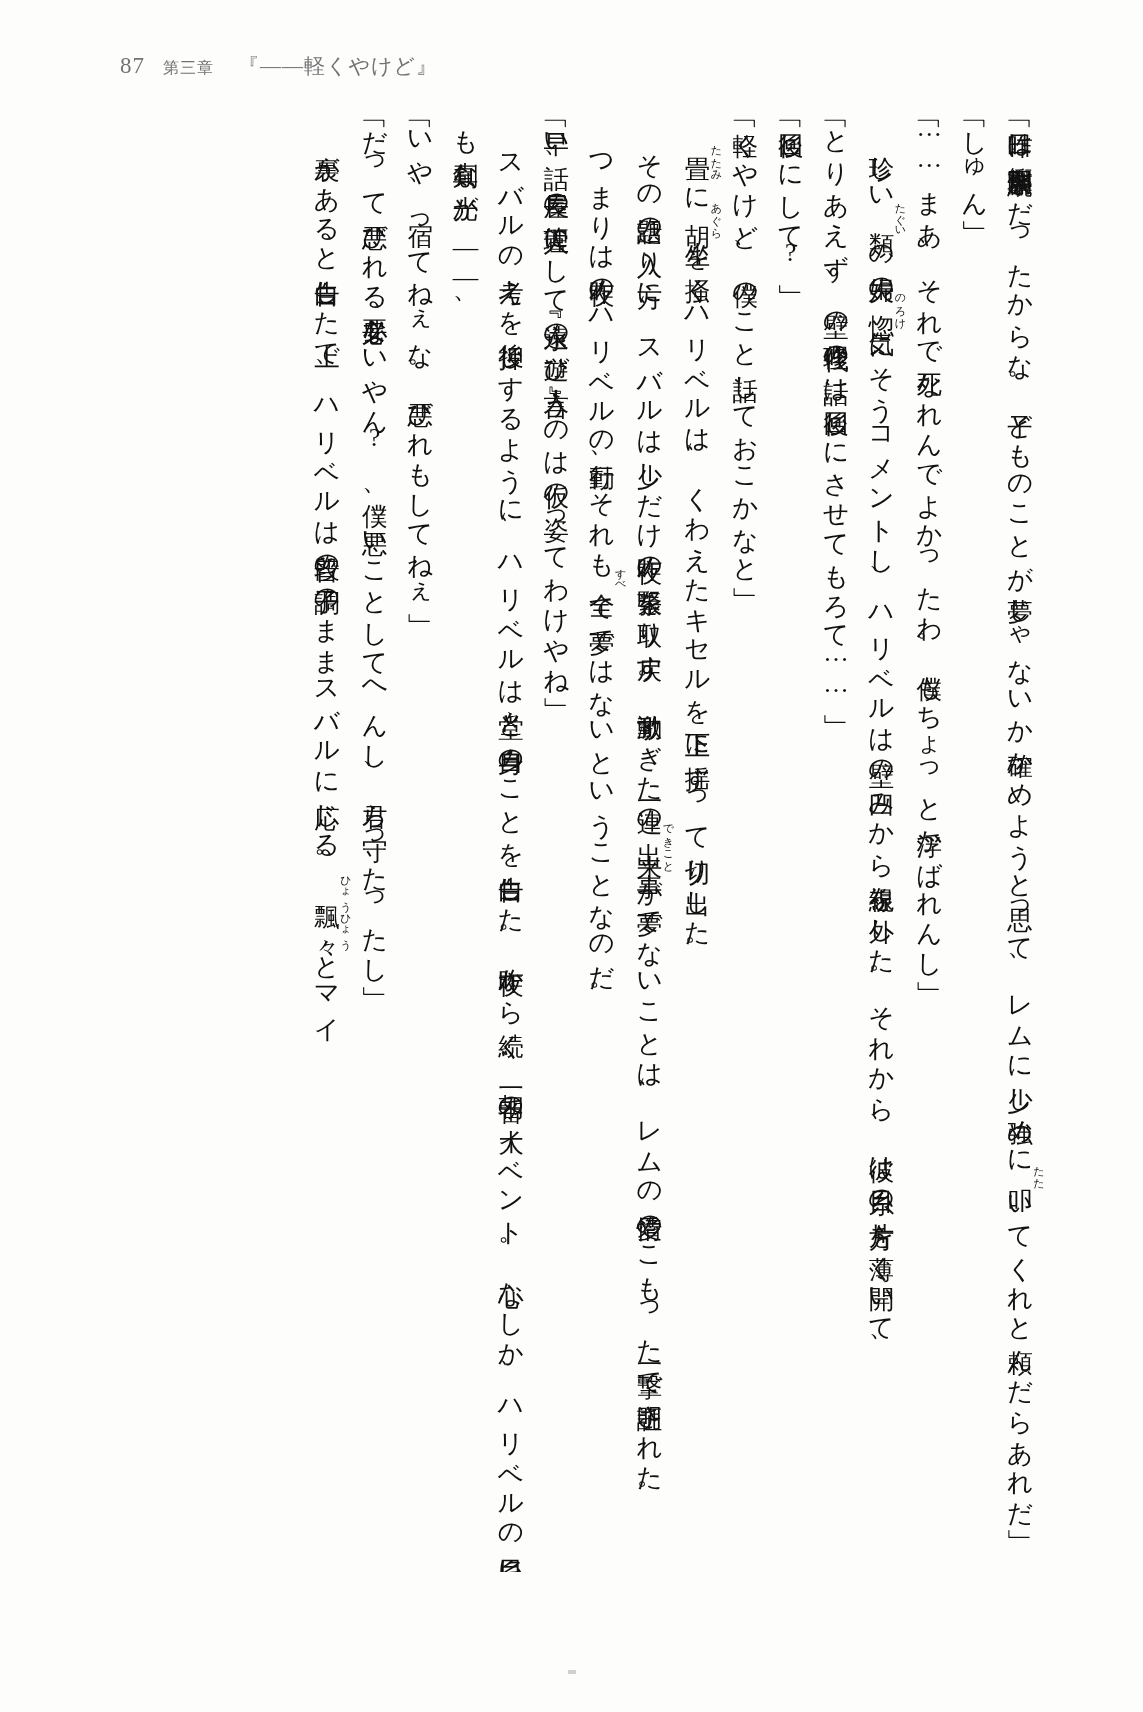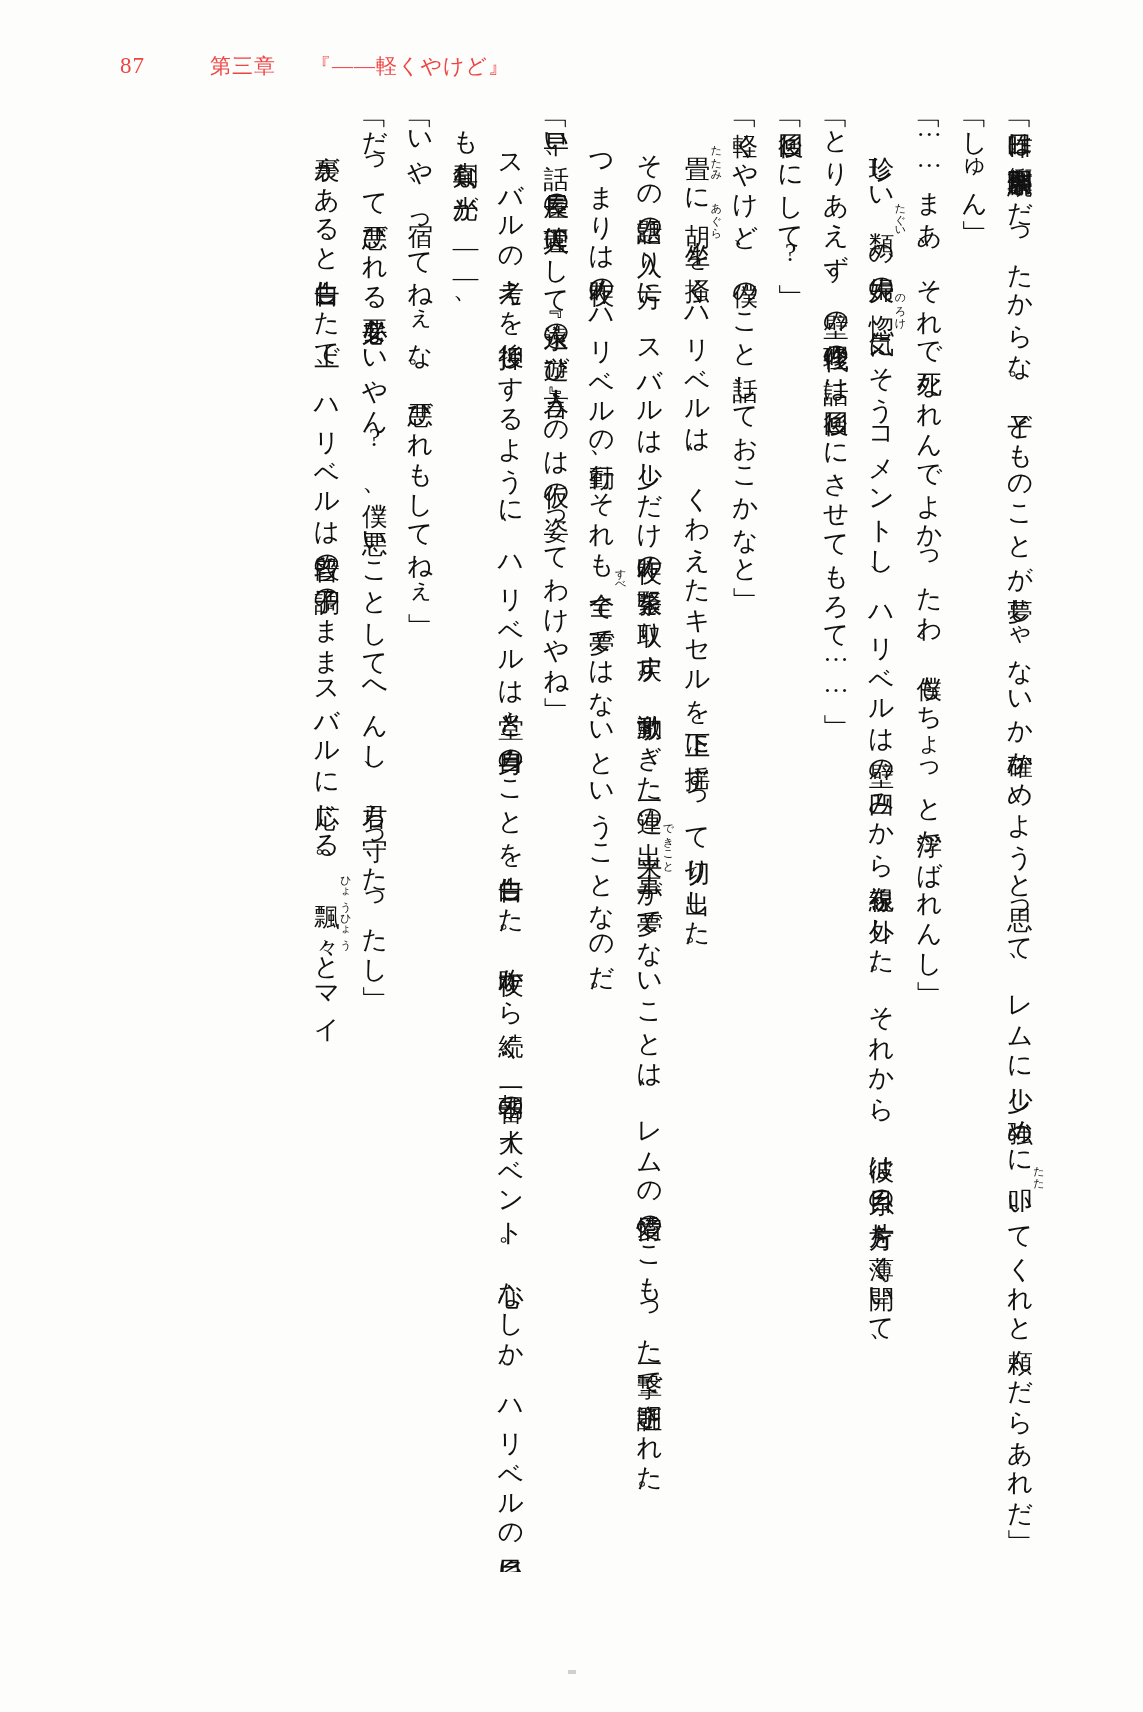--- a/index.html
+++ b/index.html
@@ -20,32 +20,31 @@
     height: 1712px;
     background: #fdfdfc;
   }
   
   .page-header {
     position: absolute;
     top: 52px;
     left: 120px;
     display: flex;
     align-items: baseline;
-    gap: 28px;
+    gap: 18px;
     font-size: 21px;
     letter-spacing: 1px;
-    color: #ef4444;
+    color: #737373;
   }
   .page-number {
     font-size: 23px;
     font-family: "Liberation Serif", serif;
   }
   .chapter-title {
-    font-size: 21px;
-    margin-left: 37px;
+    font-size: 16px;
   }
   .chapter-subtitle {
     font-size: 21px;
     margin-left: 6px;
   }
   
   .body-area {
     position: absolute;
     top: 112px;
     left: 100px;

